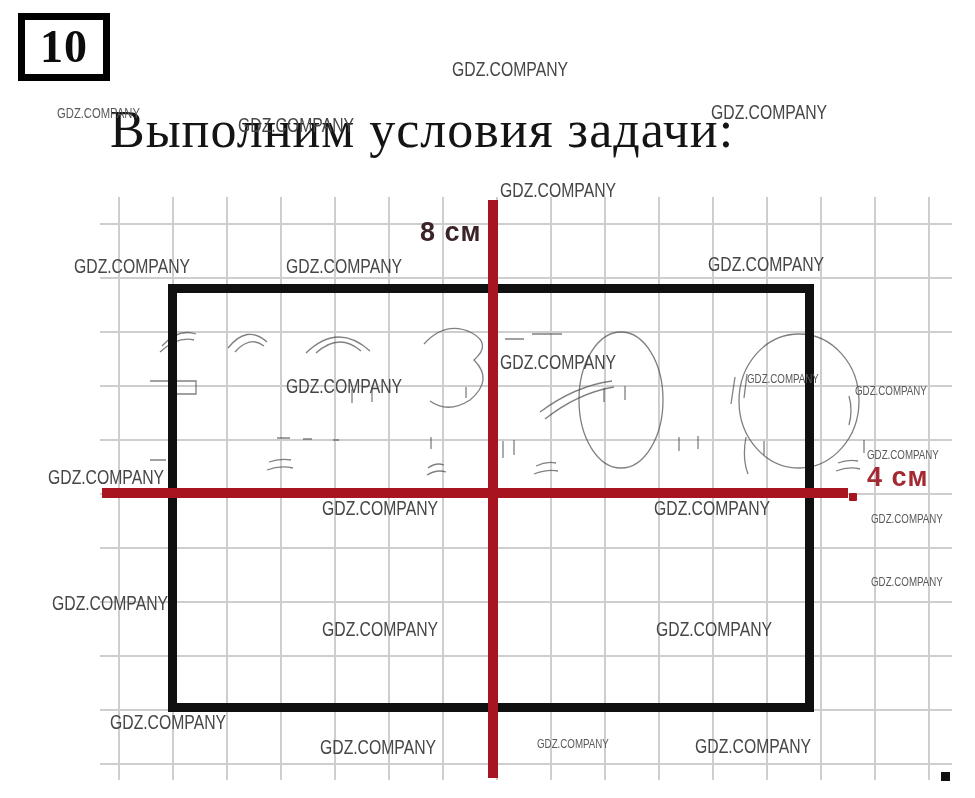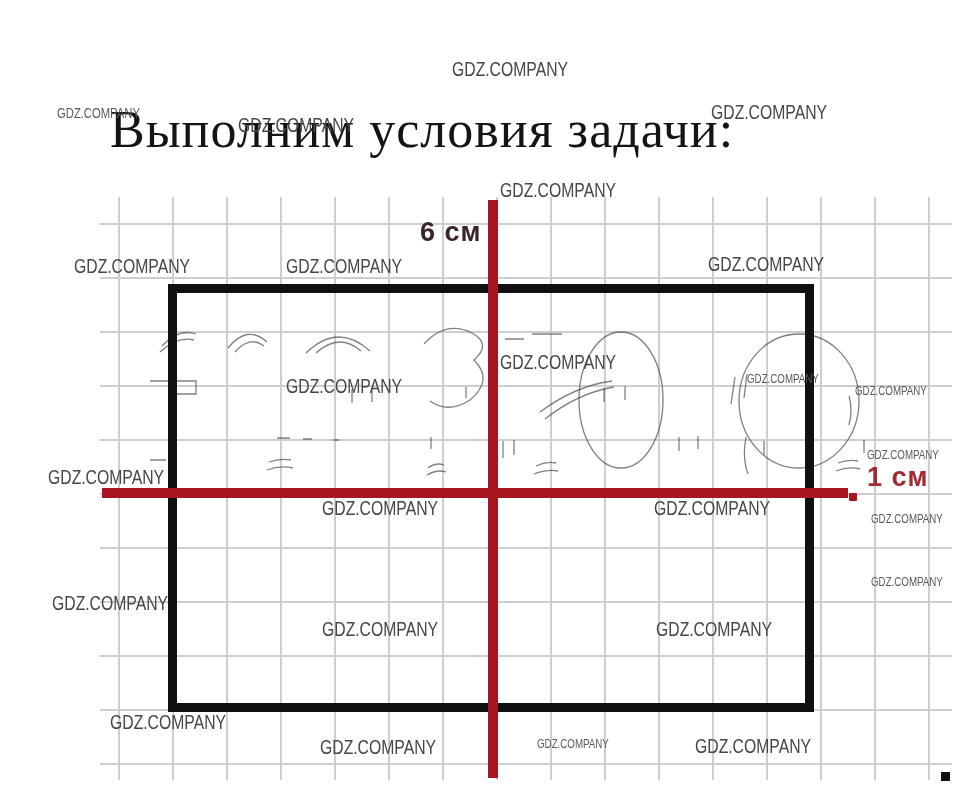--- a/index.html
+++ b/index.html
@@ -53,20 +53,23 @@
   .wm{
     position:absolute;color:var(--watermark-gray);line-height:1.25;white-space:nowrap;
     transform:scaleX(.75);transform-origin:0 0;letter-spacing:0;
   }
 </style>
 </head>
 <body>
 
 <div class="page" style="--line-red: #a81420; --label-red: #a32a32; --label-dark: #3b2328; --shape-black: #101010; --grid-gray: #c6c6c6; --watermark-gray: #474747;">
 
+  <div class="badge">
+    <span>10</span>
+  </div>
 
   <div class="title">Выполним условия задачи:</div>
 
   <div class="grid"></div>
 
   <svg class="ghost" width="975" height="798" viewBox="0 0 975 798">
     <path d="M162 346 Q178 328 196 334 M160 352 Q178 336 194 340"></path>
     <path d="M228 348 Q247 324 267 342 M235 352 Q250 335 264 346"></path>
     <path d="M306 353 Q338 322 370 351 M316 353 Q339 332 361 351"></path>
     <path d="M150 381 H196 V394 H168 M150 460 H166"></path>
@@ -85,22 +88,22 @@
     <path d="M536 466 Q546 461 556 463 M534 474 Q547 469 558 471"></path>
     <path d="M838 463 Q848 459 858 461 M836 471 Q849 466 860 469"></path>
   </svg>
 
   <div class="rect"></div>
   <div class="vline"></div>
   <div class="hline"></div>
   <div class="hline-dot"></div>
   <div class="cursor-sq"></div>
 
-  <div class="dim-label dim-v">6 см</div>
-  <div class="dim-label dim-h">1 см</div>
+  <div class="dim-label dim-v">8 см</div>
+  <div class="dim-label dim-h">4 см</div>
 
   <div class="wm-layer">
       <span class="wm" style="left: 452px; top: 56px; font-size: 21px;">GDZ.COMPANY</span>
       <span class="wm" style="left: 57px; top: 104px; font-size: 15px; color: rgb(90, 90, 90);">GDZ.COMPANY</span>
       <span class="wm" style="left: 238px; top: 112px; font-size: 21px;">GDZ.COMPANY</span>
       <span class="wm" style="left: 711px; top: 99px; font-size: 21px;">GDZ.COMPANY</span>
       <span class="wm" style="left: 500px; top: 177px; font-size: 21px;">GDZ.COMPANY</span>
       <span class="wm" style="left: 74px; top: 253px; font-size: 21px;">GDZ.COMPANY</span>
       <span class="wm" style="left: 286px; top: 253px; font-size: 21px;">GDZ.COMPANY</span>
       <span class="wm" style="left: 708px; top: 251px; font-size: 21px;">GDZ.COMPANY</span>

